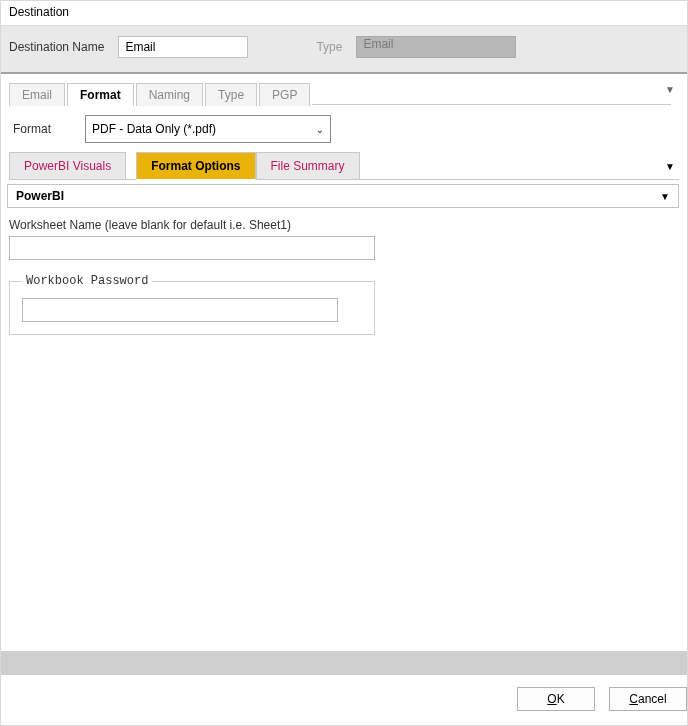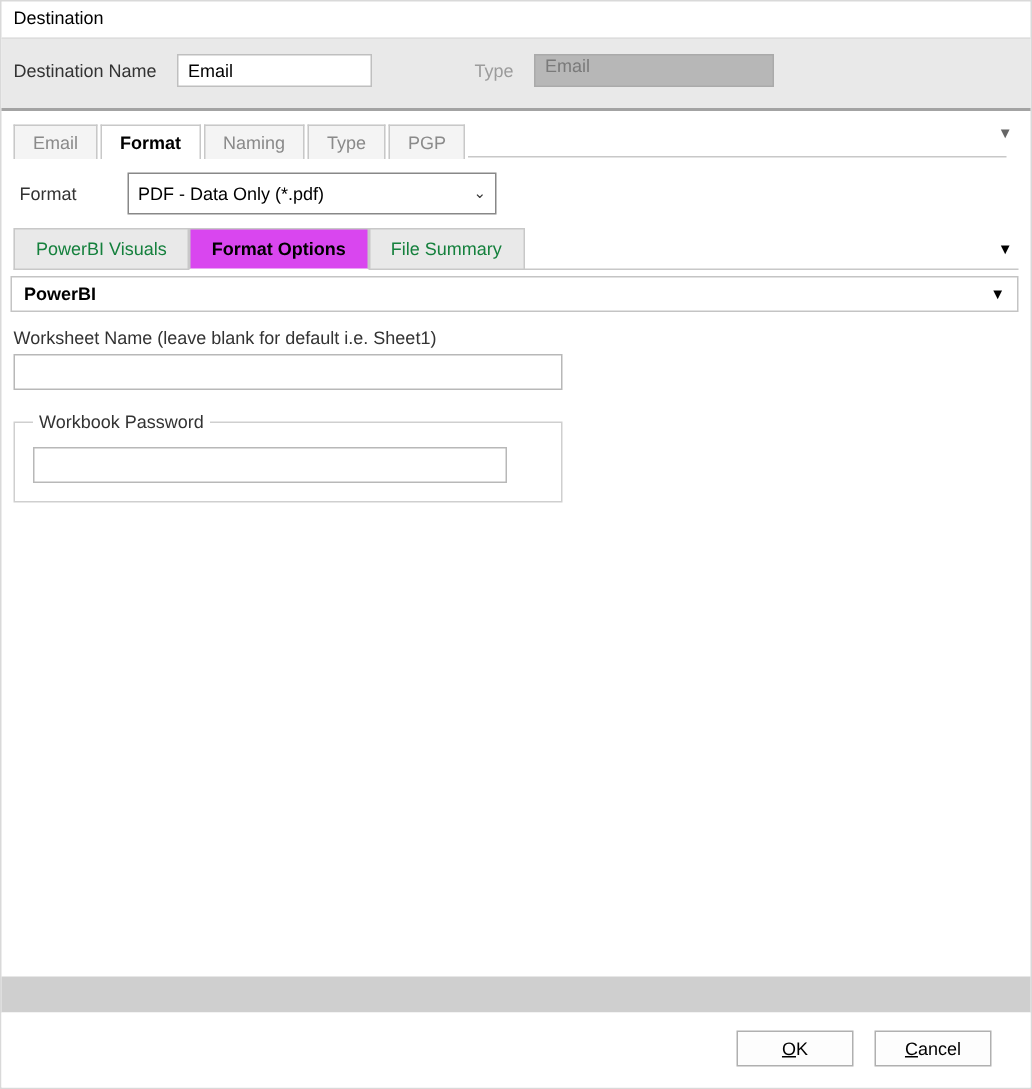--- a/index.html
+++ b/index.html
@@ -21,41 +21,41 @@
   .tab { padding:4px 12px; border:1px solid #c8c8c8; border-bottom:none; background:#f4f4f4; color:#8a8a8a; margin-right:2px; cursor:pointer; position:relative; top:1px; }
   .tab.active { background:#fff; color:#000; font-weight:600; z-index:2; }
   .tabs-underline { border-bottom:1px solid #c8c8c8; flex:1; margin-left:0; margin-right:8px; position:relative; top:0; }
   .tabs-caret { color:#666; position:absolute; right:12px; top:10px; font-size:10px; }
 
   .format-row { display:flex; align-items:center; gap:34px; padding:10px 8px 8px 12px; }
   .combo { height:28px; border:1px solid #888; background:#fff; width:246px; display:flex; align-items:center; justify-content:space-between; padding:0 6px; cursor:pointer; }
   .combo .caret { font-size:10px; color:#333; }
 
   .subtabs-row { display:flex; align-items:flex-end; padding:0 8px 0 8px; position:relative; }
-  .subtab { padding:6px 14px; border:1px solid #c8c8c8; background:#e9e9e9; color:#15803d; margin-right:0; cursor:pointer; position:relative; top:1px; }
-  .subtab.active { background:#d946ef; color:#000; font-weight:600; border-bottom:1px solid #fff; z-index:2; }
+  .subtab { padding:6px 14px; border:1px solid #c8c8c8; background:#e9e9e9; color:#be185d; margin-right:0; cursor:pointer; position:relative; top:1px; }
+  .subtab.active { background:#eab308; color:#000; font-weight:600; border-bottom:1px solid #fff; z-index:2;margin-left:10px; }
   .subtabs-caret { color:#000; position:absolute; right:12px; top:10px; font-size:10px; }
   .subtabs-line { border-bottom:1px solid #c8c8c8; margin:0 8px; }
 
   .section-hdr { margin:4px 8px 0 6px; border:1px solid #c4c4c4; padding:4px 8px; font-weight:600; position:relative; }
   .section-hdr .caret { position:absolute; right:8px; top:6px; font-size:10px; }
 
   .content { padding:10px 8px 8px 8px; flex:1; overflow:auto; }
 
   .field-block { margin-bottom:14px; }
   .wide-input { width:366px; height:24px; border:1px solid #b8b8b8; background:#fff; padding:0 6px; margin-top:4px; }
 
   fieldset.group { border:1px solid #cfcfcf; padding:10px 12px 12px 12px; width:366px; margin:0; }
-  fieldset.group legend { color:#333; padding:0 4px; }
+  fieldset.group legend { color:#333; padding:0 4px;font-family:Liberation Mono, monospace; }
   .chk-row { display:flex; align-items:center; gap:6px; margin-bottom:8px; }
   .chk { width:13px; height:13px; border:1px solid #888; background:#fff; cursor:pointer; }
   .pw-input { width:316px; height:24px; border:1px solid #b8b8b8; background:#fff; padding:0 6px; }
 
   .footer-strip { height:24px; background:#cfcfcf; }
-  .buttons-row { display:flex; justify-content:flex-end; gap:14px; padding:12px 26px 14px 8px; background:#fff; }
+  .buttons-row { display:flex; justify-content:flex-end; gap:14px; padding:12px 0 14px 8px; background:#fff; }
   .btn { min-width:78px; height:24px; border:1px solid #b0b0b0; background:#fdfdfd; cursor:pointer; text-align:center; line-height:22px; }
   .btn .ul { text-decoration:underline; }
 </style>
 </head>
 <body>
 
 <div class="window">
 
   <div class="titlebar">Destination</div>
 

